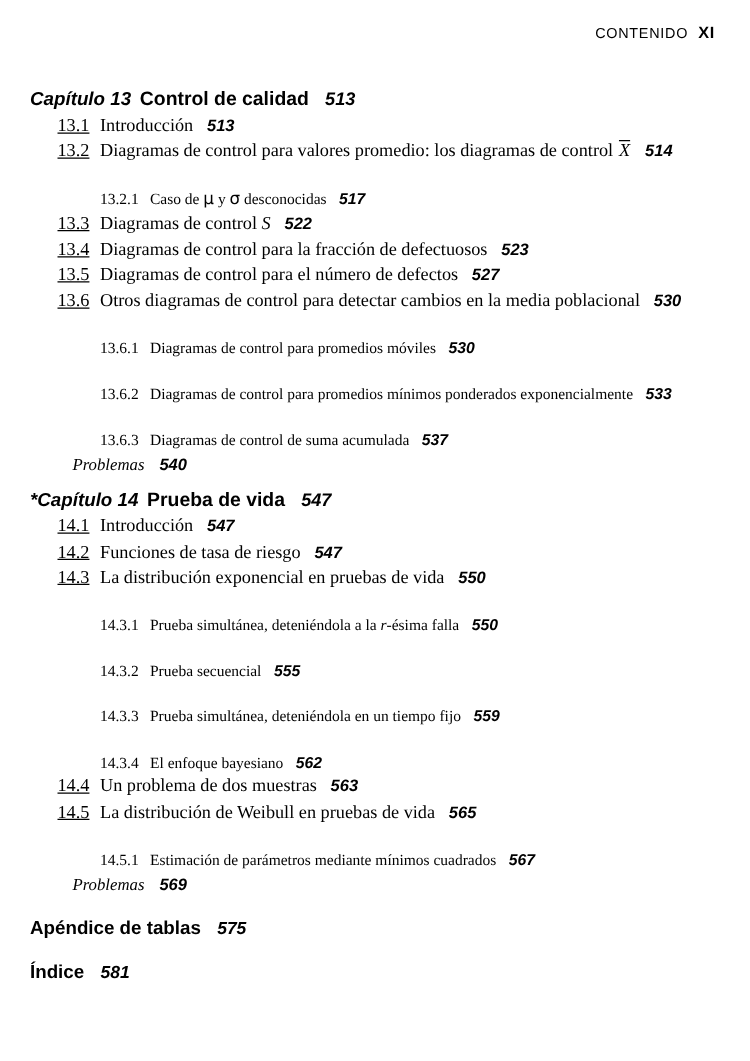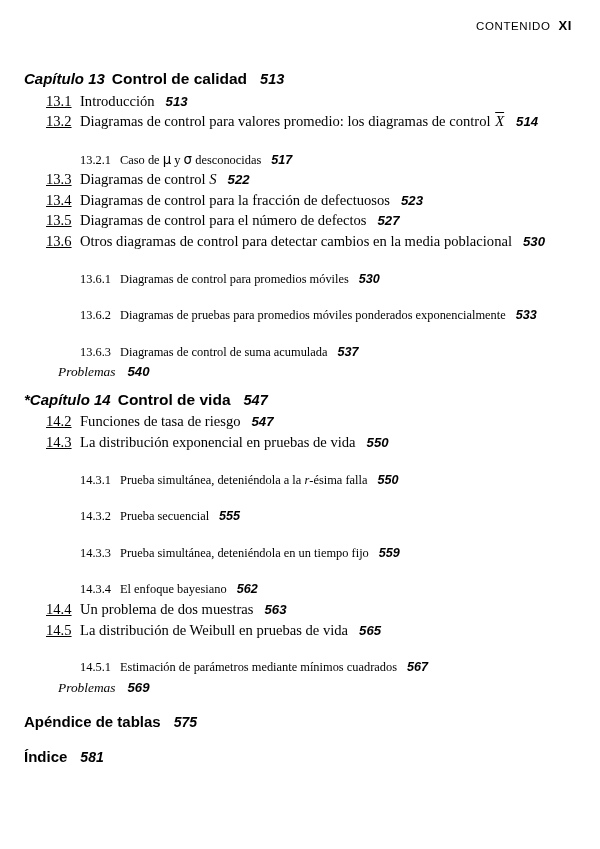--- a/index.html
+++ b/index.html
@@ -199,35 +199,38 @@
 
     <div class="row lvl2">
       <span class="num">13.6</span><span class="txt">Otros diagramas de control para detectar cambios en la media poblacional</span><span class="pg">530</span>
     </div>
 
     <div class="row lvl3">
       <span class="num">13.6.1</span><span>Diagramas de control para promedios móviles</span><span class="pg">530</span>
     </div>
 
     <div class="row lvl3">
-      <span class="num">13.6.2</span><span>Diagramas de pruebas para promedios móviles ponderados exponencialmente</span><span class="pg">533</span>
+      <span class="num">13.6.2</span><span>Diagramas de control para promedios mínimos ponderados exponencialmente</span><span class="pg">533</span>
     </div>
 
     <div class="row lvl3">
       <span class="num">13.6.3</span><span>Diagramas de control de suma acumulada</span><span class="pg">537</span>
     </div>
 
     <div class="row problems">
       <span>Problemas</span><span class="pg">540</span>
     </div>
 
     <div class="row chapter">
-      <span class="ch-label">*Capítulo 14</span><span class="ch-title">Control de vida</span><span class="ch-page">547</span>
-    </div>
-
+      <span class="ch-label">*Capítulo 14</span><span class="ch-title">Prueba de vida</span><span class="ch-page">547</span>
+    </div>
+
+    <div class="row lvl2">
+      <span class="num">14.1</span><span class="txt">Introducción</span><span class="pg">547</span>
+    </div>
 
     <div class="row lvl2">
       <span class="num">14.2</span><span class="txt">Funciones de tasa de riesgo</span><span class="pg">547</span>
     </div>
 
     <div class="row lvl2">
       <span class="num">14.3</span><span class="txt">La distribución exponencial en pruebas de vida</span><span class="pg">550</span>
     </div>
 
     <div class="row lvl3">

